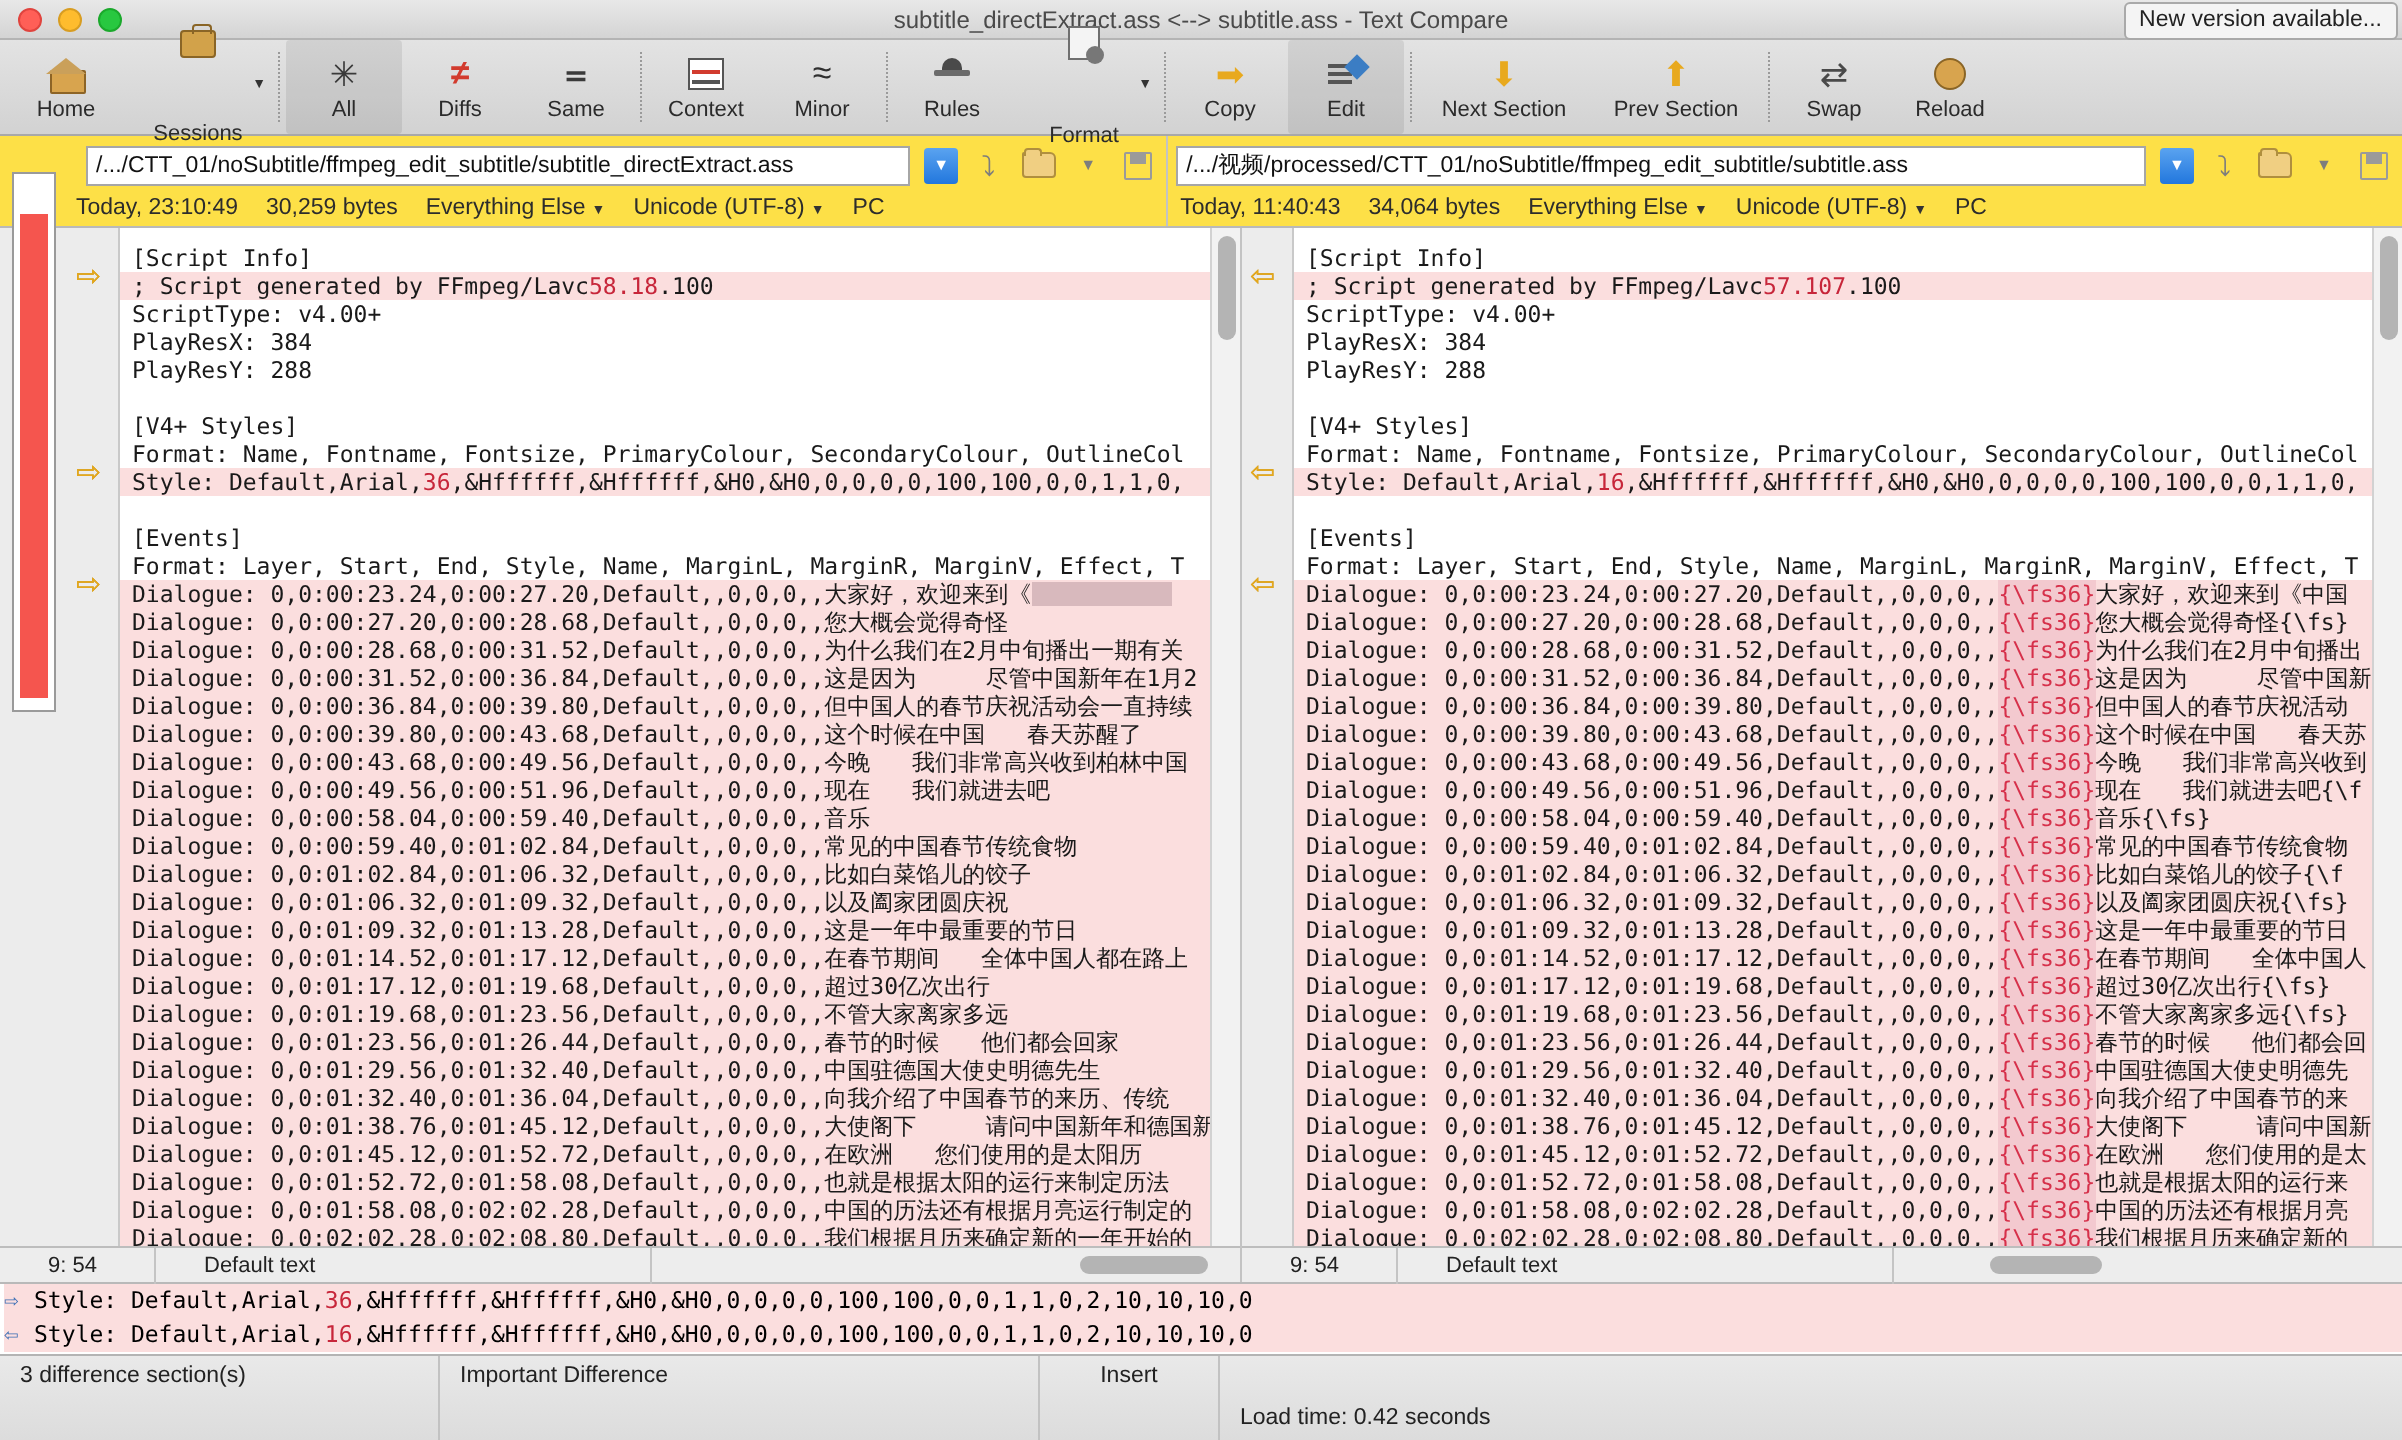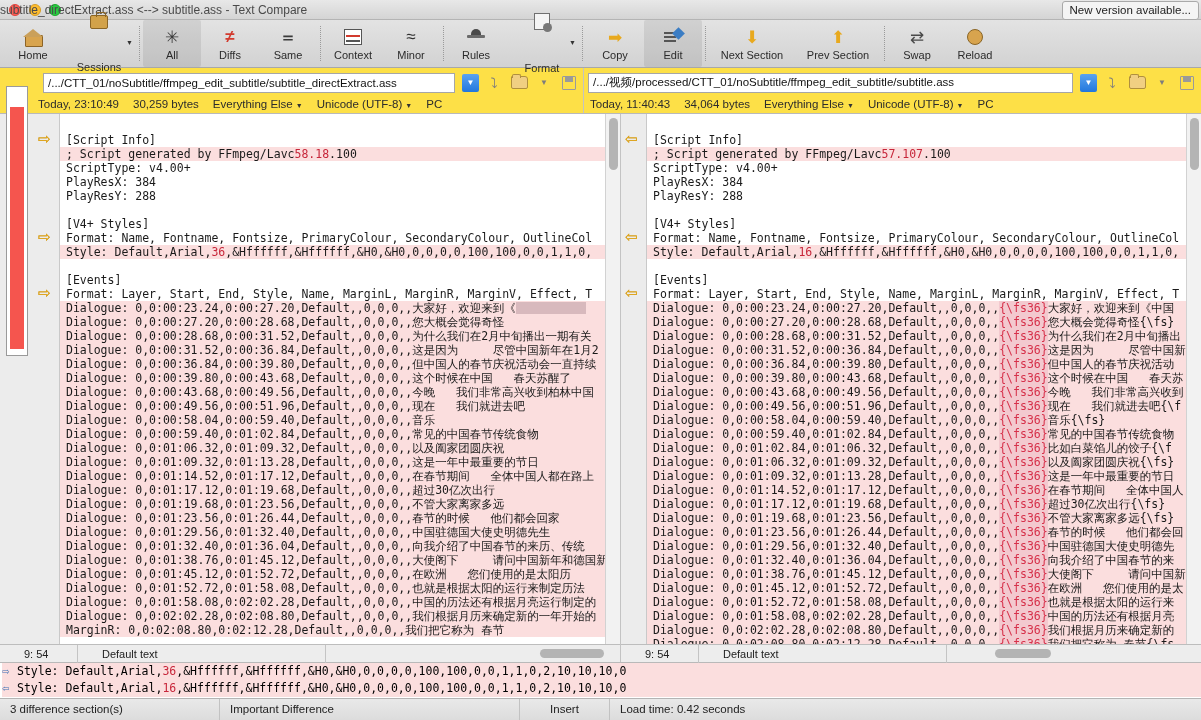--- a/index.html
+++ b/index.html
@@ -18,21 +18,21 @@
     background: linear-gradient(to bottom, #e8e8e8, #d4d4d4);
     border-bottom: 1px solid #b4b4b4;
     display: flex; align-items: center; position: relative;
   }
   .traffic { display: flex; gap: 8px; padding-left: 9px; align-items: center; }
   .tl { width: 12px; height: 12px; border-radius: 50%; }
   .tl.r { background: #ff5f57; border: 1px solid #e0443e; }
   .tl.y { background: #febc2e; border: 1px solid #d89d22; }
   .tl.g { background: #28c840; border: 1px solid #1ba92c; }
   .title-text {
-    position: absolute; left: 0; right: 0; text-align: left;
+    position: absolute; left: 0; right: 0; text-align: center;
     font-size: 12px; color: #4a4a4a; line-height: 20px;
     pointer-events: none;
   }
   .newver {
     position: absolute; right: 2px; top: 1px;
     font-size: 11.5px; color: #222;
     background: #f4f4f4;
     border: 1px solid #a9a9a9; border-radius: 3px;
     padding: 1px 7px 2px 7px;
     line-height: 14px;
@@ -137,21 +137,21 @@
     width: 26px; flex: 0 0 26px; background: #ececec;
     border-right: 1px solid #c9c9c9; position: relative;
   }
   .marker { position: absolute; left: 4px; font-size: 14px; line-height: 1; color: #e8a91e; }
   .arrow-gl { font-size: 15px; color: #e6a91c; text-shadow: 0 0 0 #b8860b; }
 
   .code {
     flex: 1 1 auto; position: relative; overflow: hidden;
     background: #fff; font-family: "DejaVu Sans Mono", monospace;
     font-size: 11.5px; line-height: 14px; color: #1a1a1a;
-    padding-top: 19px;
+    padding-top: 8px;
   }
   .line { height: 14px; white-space: pre; padding-left: 6px; overflow: hidden; }
   .line.diff { background: #fbdede; }
   .hl { color: #c7263a; }
   .tagred { color: #d6304a; background: #f3c9cf; }
   .redact { display: inline-block; width: 70px; height: 12px; background: #d8b9bd; vertical-align: -2px; }
 
   .vscroll {
     width: 15px; flex: 0 0 15px; background: #f2f2f2;
     border-left: 1px solid #d2d2d2; position: relative;
@@ -182,21 +182,21 @@
   
   .statusbar {
     flex: 0 0 22px; display: flex; align-items: stretch;
     background: linear-gradient(to bottom,#e9e9e9,#dcdcdc);
     border-top: 1px solid #b4b4b4; font-size: 11.5px; color: #222;
   }
   .sb { padding: 0 10px; line-height: 21px; border-right: 1px solid #c2c2c2; white-space: nowrap; }
   .sb.w1 { width: 220px; }
   .sb.w2 { width: 300px; }
   .sb.w3 { width: 90px; text-align: center; }
-  .sb.last { border-right: none; flex: 1 1 auto; }
+  .sb.last { border-right: none; flex: 1 1 auto; margin-top: 21px; }
 </style>
 </head>
 <body>
 
 <div class="app">
 
   <div class="titlebar">
     <div class="traffic">
       <div class="tl r"></div>
       <div class="tl y"></div>
@@ -367,20 +367,21 @@
             <div class="line diff">Dialogue: 0,0:00:23.24,0:00:27.20,Default,,0,0,0,,大家好，欢迎来到《<span class="redact"></span></div>
             <div class="line diff">Dialogue: 0,0:00:27.20,0:00:28.68,Default,,0,0,0,,您大概会觉得奇怪</div>
             <div class="line diff">Dialogue: 0,0:00:28.68,0:00:31.52,Default,,0,0,0,,为什么我们在2月中旬播出一期有关</div>
             <div class="line diff">Dialogue: 0,0:00:31.52,0:00:36.84,Default,,0,0,0,,这是因为     尽管中国新年在1月2</div>
             <div class="line diff">Dialogue: 0,0:00:36.84,0:00:39.80,Default,,0,0,0,,但中国人的春节庆祝活动会一直持续</div>
             <div class="line diff">Dialogue: 0,0:00:39.80,0:00:43.68,Default,,0,0,0,,这个时候在中国   春天苏醒了</div>
             <div class="line diff">Dialogue: 0,0:00:43.68,0:00:49.56,Default,,0,0,0,,今晚   我们非常高兴收到柏林中国</div>
             <div class="line diff">Dialogue: 0,0:00:49.56,0:00:51.96,Default,,0,0,0,,现在   我们就进去吧</div>
             <div class="line diff">Dialogue: 0,0:00:58.04,0:00:59.40,Default,,0,0,0,,音乐</div>
             <div class="line diff">Dialogue: 0,0:00:59.40,0:01:02.84,Default,,0,0,0,,常见的中国春节传统食物</div>
+            <div class="line diff">Dialogue: 0,0:01:02.84,0:01:06.32,Default,,0,0,0,,比如白菜馅儿的饺子</div>
             <div class="line diff">Dialogue: 0,0:01:06.32,0:01:09.32,Default,,0,0,0,,以及阖家团圆庆祝</div>
             <div class="line diff">Dialogue: 0,0:01:09.32,0:01:13.28,Default,,0,0,0,,这是一年中最重要的节日</div>
             <div class="line diff">Dialogue: 0,0:01:14.52,0:01:17.12,Default,,0,0,0,,在春节期间   全体中国人都在路上</div>
             <div class="line diff">Dialogue: 0,0:01:17.12,0:01:19.68,Default,,0,0,0,,超过30亿次出行</div>
             <div class="line diff">Dialogue: 0,0:01:19.68,0:01:23.56,Default,,0,0,0,,不管大家离家多远</div>
             <div class="line diff">Dialogue: 0,0:01:23.56,0:01:26.44,Default,,0,0,0,,春节的时候   他们都会回家</div>
             <div class="line diff">Dialogue: 0,0:01:29.56,0:01:32.40,Default,,0,0,0,,中国驻德国大使史明德先生</div>
             <div class="line diff">Dialogue: 0,0:01:32.40,0:01:36.04,Default,,0,0,0,,向我介绍了中国春节的来历、传统</div>
             <div class="line diff">Dialogue: 0,0:01:38.76,0:01:45.12,Default,,0,0,0,,大使阁下     请问中国新年和德国新</div>
             <div class="line diff">Dialogue: 0,0:01:45.12,0:01:52.72,Default,,0,0,0,,在欧洲   您们使用的是太阳历</div>

